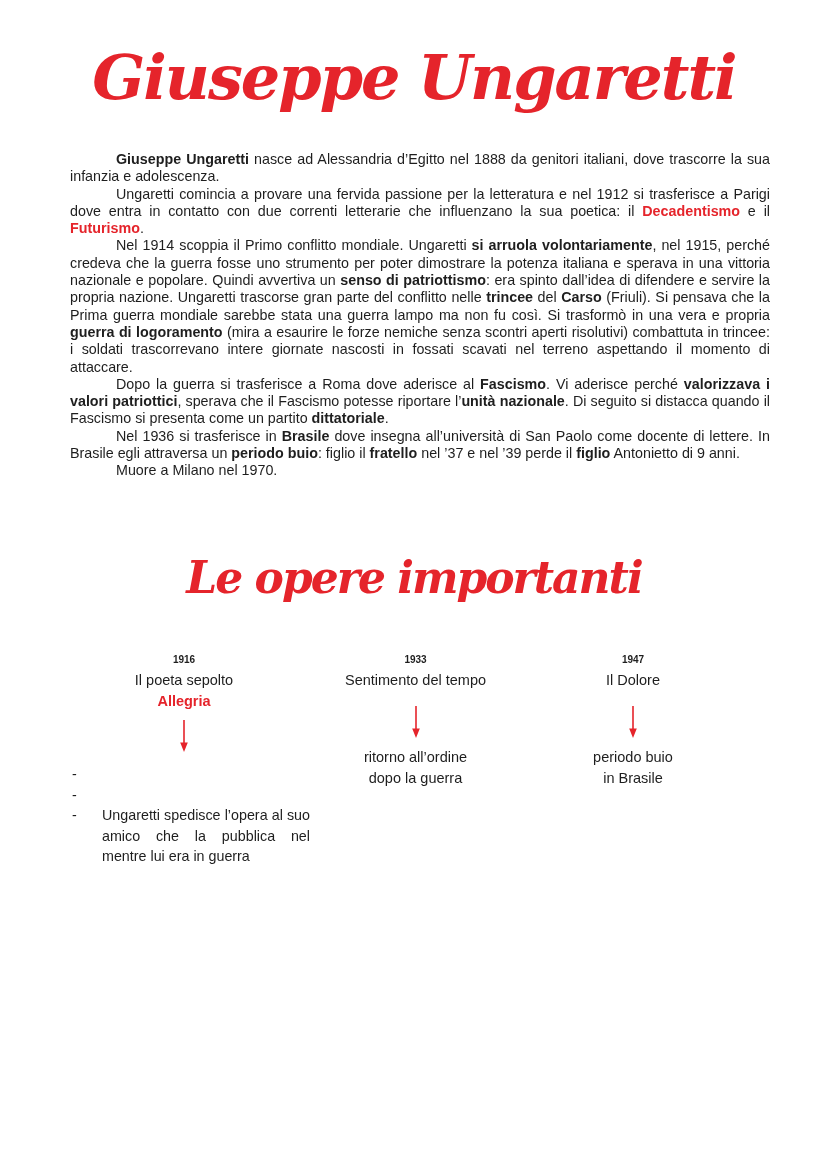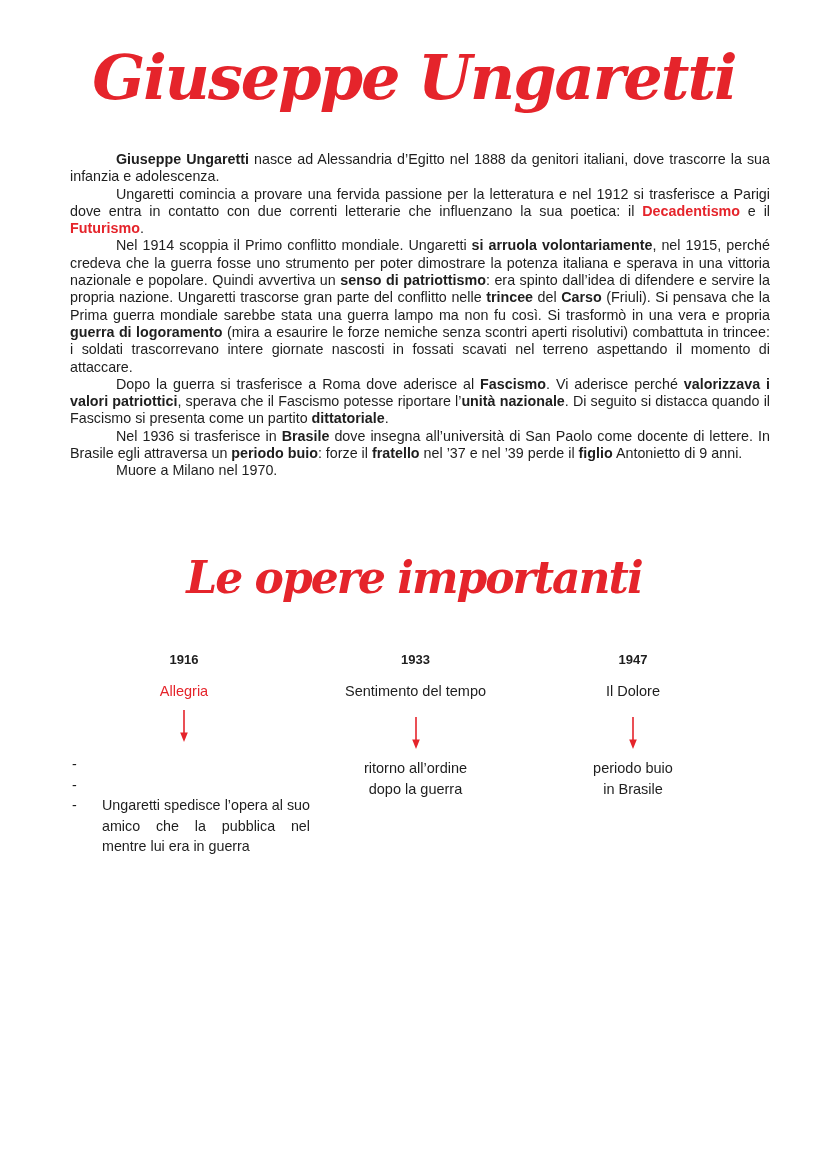--- a/index.html
+++ b/index.html
@@ -28,23 +28,23 @@
   .bio p { margin:0; text-indent:46px; }
   .b { font-weight:bold; }
   .r { color:var(--red); }
 
   
   .timeline { position:absolute; top:650px; left:0; width:828px; height:470px; }
   .tl-col { position:absolute; top:0; text-align:center; }
   .tl-col-1 { left:58px;  width:252px; }
   .tl-col-2 { left:298px; width:235px; }
   .tl-col-3 { left:523px; width:220px; }
-  .tl-year { font-weight:bold; font-size:13px; line-height:20px; margin-bottom:11px; }
+  .tl-year { font-weight:bold; font-size:10px; line-height:20px; }
   .tl-work { font-size:14.5px; line-height:21px; }
-  .tl-work.red-bold { color:var(--red); font-weight:normal; }
+  .tl-work.red-bold { color:var(--red); font-weight:bold; }
   .arrow { display:block; margin:14px auto 0 auto; color:var(--red); height:34px; }
   .tl-col-1 .arrow { margin-top:7px; }
   .tl-notes { margin-top:8px; font-size:14.5px; line-height:21px; }
 
   
   .bullets {
     margin:11px 0 0 14px; padding:0; list-style:none; width:238px;
     text-align:justify; font-size:14.3px; line-height:20.5px; color:var(--text);
   }
   .bullet { display:flex; margin:0; }
@@ -56,30 +56,31 @@
 
 <div class="page">
 
   <div class="script-title main-title">Giuseppe Ungaretti</div>
 
   <div class="bio">
     <p><span class="b">Giuseppe Ungaretti</span><span> nasce ad Alessandria d’Egitto nel 1888 da genitori italiani, dove trascorre la sua infanzia e adolescenza.</span></p>
     <p><span>Ungaretti comincia a provare una fervida passione per la letteratura e nel 1912 si trasferisce a Parigi dove entra in contatto con due correnti letterarie che influenzano la sua poetica: il </span><span class="b r">Decadentismo</span><span> e il </span><span class="b r">Futurismo</span><span>.</span></p>
     <p><span>Nel 1914 scoppia il Primo conflitto mondiale. Ungaretti </span><span class="b">si arruola volontariamente</span><span>, nel 1915, perché credeva che la guerra fosse uno strumento per poter dimostrare la potenza italiana e sperava in una vittoria nazionale e popolare. Quindi avvertiva un </span><span class="b">senso di patriottismo</span><span>: era spinto dall’idea di difendere e servire la propria nazione. Ungaretti trascorse gran parte del conflitto nelle </span><span class="b">trincee</span><span> del </span><span class="b">Carso</span><span> (Friuli). Si pensava che la Prima guerra mondiale sarebbe stata una guerra lampo ma non fu così. Si trasformò in una vera e propria </span><span class="b">guerra di logoramento</span><span> (mira a esaurire le forze nemiche senza scontri aperti risolutivi) combattuta in trincee: i soldati trascorrevano intere giornate nascosti in fossati scavati nel terreno aspettando il momento di attaccare.</span></p>
     <p><span>Dopo la guerra si trasferisce a Roma dove aderisce al </span><span class="b">Fascismo</span><span>. Vi aderisce perché </span><span class="b">valorizzava i valori patriottici</span><span>, sperava che il Fascismo potesse riportare l’</span><span class="b">unità nazionale</span><span>. Di seguito si distacca quando il Fascismo si presenta come un partito </span><span class="b">dittatoriale</span><span>.</span></p>
-    <p><span>Nel 1936 si trasferisce in </span><span class="b">Brasile</span><span> dove insegna all’università di San Paolo come docente di lettere. In Brasile egli attraversa un </span><span class="b">periodo buio</span><span>: forze il </span><span class="b">fratello</span><span> nel ’37 e nel ’39 perde il </span><span class="b">figlio</span><span> Antonietto di 9 anni.</span></p>
+    <p><span>Nel 1936 si trasferisce in </span><span class="b">Brasile</span><span> dove insegna all’università di San Paolo come docente di lettere. In Brasile egli attraversa un </span><span class="b">periodo buio</span><span>: figlio il </span><span class="b">fratello</span><span> nel ’37 e nel ’39 perde il </span><span class="b">figlio</span><span> Antonietto di 9 anni.</span></p>
     <p><span>Muore a Milano nel 1970.</span></p>
   </div>
 
   <div class="script-title section-title">Le opere importanti</div>
 
   <div class="timeline">
 
     <div class="tl-col tl-col-1">
       <div class="tl-year">1916</div>
+      <div class="tl-work">Il poeta sepolto</div>
       <div class="tl-work red-bold">Allegria</div>
       <svg class="arrow" width="12" height="34" viewBox="0 0 12 34">
         <line x1="6" y1="1" x2="6" y2="25" stroke="currentColor" stroke-width="1.6"></line>
         <path d="M2.2 23.5 L9.8 23.5 L6 33 Z" fill="currentColor"></path>
       </svg>
       <ul class="bullets">
         <li class="bullet">
           <span class="dash">-</span>
         </li>
         <li class="bullet">

